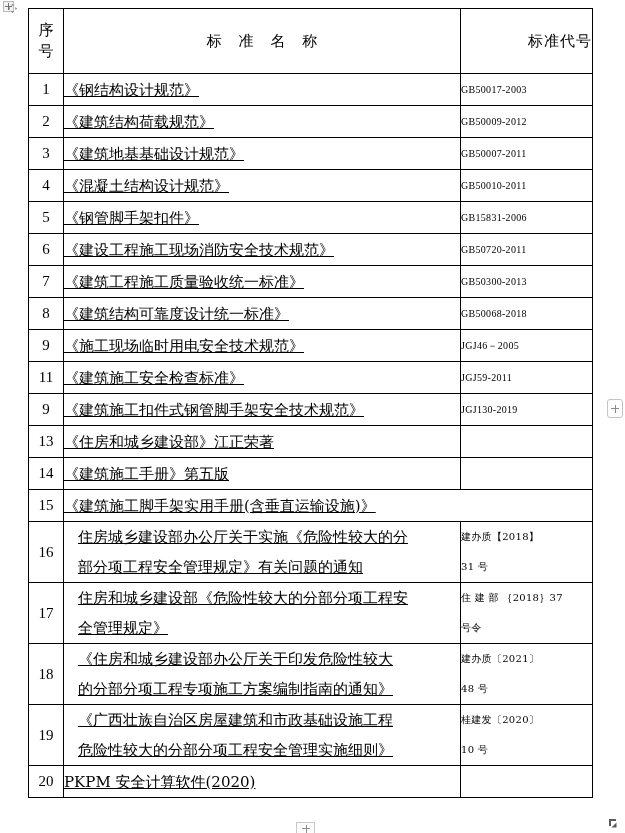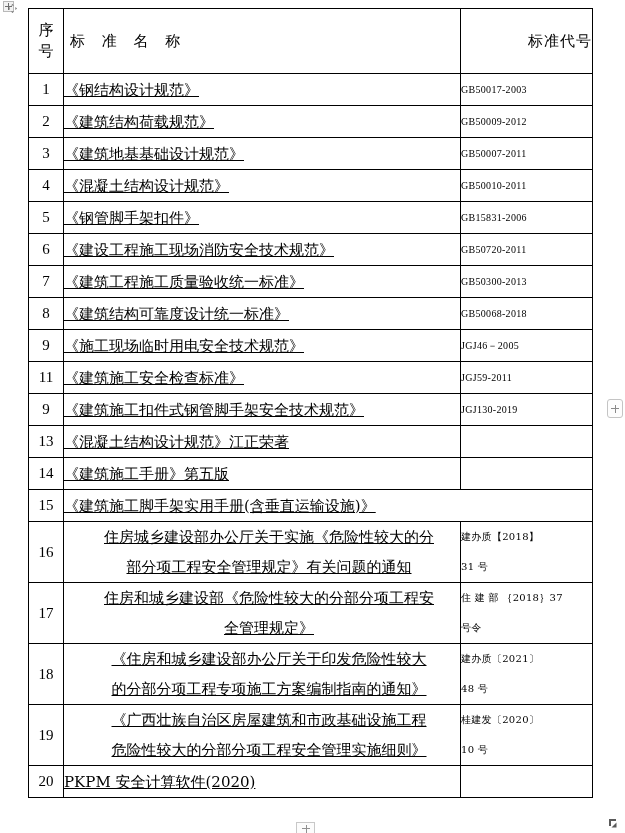--- a/index.html
+++ b/index.html
@@ -148,21 +148,21 @@
   
   .hdr-no {
     text-align: center;
     height: 64px;
     font-size: 15px;
     line-height: 21px;
     letter-spacing: 0px;
   }
   .hdr-no .ch { display: block; }
   .hdr-name {
-    text-align: left;
+    text-align: center;
     font-size: 15px;
     letter-spacing: 6px;
     text-indent: 6px;
   }
   .hdr-code {
     text-align: right;
     font-size: 15px;
     letter-spacing: 1px;
     text-indent: 1px;
   }
@@ -175,21 +175,20 @@
   }
   td.name {
     font-size: 15px;
     padding-left: 11px;
     padding-right: 4px;
     line-height: 30px;
     text-decoration: underline;
   }
   td.name.indent {
     padding-left: 14px;
-    text-align: center;
   }
   td.code {
     font-size: 10px;
     padding-left: 9px;
     padding-right: 3px;
     line-height: 30px;
     letter-spacing: 0.3px;
   }
   tr.r1 td { height: 31px; }
   tr.r2 td { height: 60px; }
@@ -312,21 +311,21 @@
       </tr>
 
       <tr class="r1">
         <td class="no ltr">9</td>
         <td class="name cn">《建筑施工扣件式钢管脚手架安全技术规范》</td>
         <td class="code ltr">JGJ130-2019</td>
       </tr>
 
       <tr class="r1">
         <td class="no ltr">13</td>
-        <td class="name cn">《混凝土结构设计规范》江正荣著</td>
+        <td class="name cn">《住房和城乡建设部》江正荣著</td>
         <td class="code ltr"></td>
       </tr>
 
       <tr class="r1">
         <td class="no ltr">14</td>
         <td class="name cn">《建筑施工手册》第五版</td>
         <td class="code ltr"></td>
       </tr>
 
       <tr class="r1">

